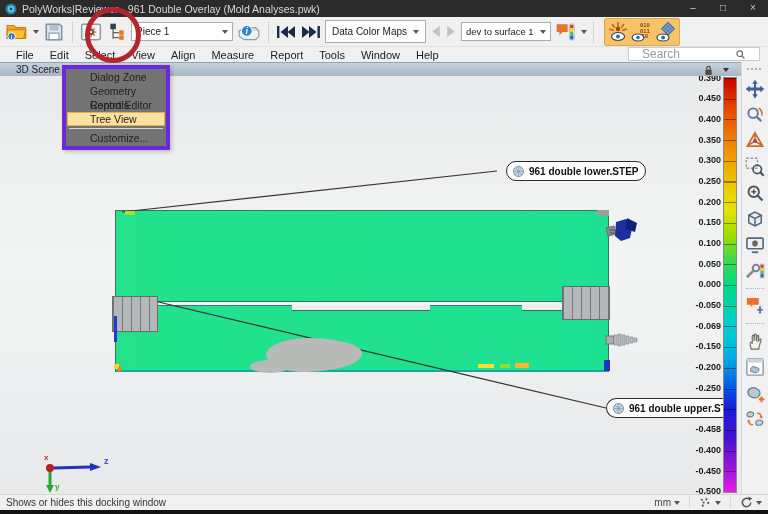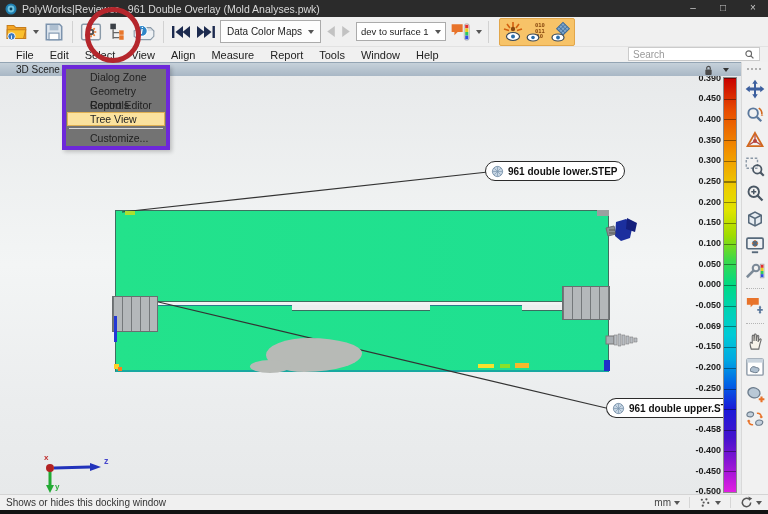--- a/index.html
+++ b/index.html
@@ -30,21 +30,21 @@
   .eye-group{background:var(--hl-orange);border:1px solid #e2a64a;border-radius:2px;display:flex;
              height:26px;align-items:center;gap:2px;padding:0 2px;margin-left:4px;}
   .eye-btn{width:22px;height:22px;}
   
   .menubar{position:absolute;left:0;top:47px;width:768px;height:15px;background:#f0f0f0;
            display:flex;align-items:center;font-size:11px;color:#222;box-sizing:border-box;}
   .menus{display:flex;padding-left:8px;}
   .menu-item{padding:0 8px;}
   .searchbox{position:absolute;right:8px;top:0;width:132px;height:14px;border:1px solid #cbcbcb;
              background:#fff;display:flex;align-items:center;justify-content:space-between;
-             padding:0 4px;font-size:10px;color:#999;box-sizing:border-box;}
+             padding:0 13px;font-size:12px;color:#999;box-sizing:border-box;}
   
   .scene-header{position:absolute;left:0;top:62px;width:741px;height:14px;
                 background:linear-gradient(#c6d1da,#a8b7c5);display:flex;align-items:center;
                 font-size:10px;color:#1c1c1c;padding-left:16px;box-sizing:border-box;
                 border-top:1px solid #93a4b3;}
   .lock{position:absolute;right:28px;top:2px;}
   .hdr-caret{position:absolute;right:12px;top:5px;border-top-color:#333;}
   
   .viewport{position:absolute;left:0;top:76px;width:741px;height:418px;overflow:hidden;
             background:linear-gradient(180deg,#e8eaeb,#f3f5f5 45%,#ebedee 78%,#e7e9ea);}
@@ -63,21 +63,21 @@
   #clamp-right{left:562px;top:210px;width:48px;height:34px;}
   .screw{position:absolute;z-index:4;}
   .blob{position:absolute;background:#b7bab6;z-index:3;}
   #blob-main{left:266px;top:262px;width:96px;height:34px;border-radius:45% 55% 60% 40% / 50% 45% 55% 50%;}
   #blob-tail{left:250px;top:284px;width:40px;height:13px;border-radius:50%;}
   .speck{position:absolute;z-index:4;}
   
   .ann{position:absolute;height:20px;background:#fff;border:1.3px solid #2b2b2b;border-radius:10px;
        display:flex;align-items:center;gap:4px;padding:0 7px 0 5px;font-size:10px;font-weight:bold;
        color:#111;box-sizing:border-box;white-space:nowrap;z-index:20;}
-  #ann-lower{left:485px;top:85px;}
+  #ann-lower{left:506px;top:85px;}
   #ann-upper{left:606px;top:322px;width:120px;overflow:hidden;border-radius:10px 0 0 10px;border-right:none;}
   
   .scale-labels{position:absolute;left:688px;top:2px;width:33px;height:414px;display:flex;
                 flex-direction:column;justify-content:space-between;z-index:6;}
   .tick-row{height:0;display:flex;justify-content:flex-end;align-items:center;}
   .tick-label{font-size:9px;font-weight:bold;color:#1a1a1a;line-height:9px;}
   #scale-bar{position:absolute;left:724px;top:2px;width:12px;height:414px;z-index:30;
              outline:1px solid #8a8a8a;}
   #scale-bar::after{content:"";position:absolute;inset:0;
       background-image:repeating-linear-gradient(to bottom,rgba(0,0,0,.4) 0 1px,transparent 1px 20.7px);}
@@ -171,20 +171,24 @@
   </div>
   <div class="tb-btn">
     <span>
         <svg width="20" height="22" viewBox="0 0 18 18">
           <rect x="3" y="1.5" width="5" height="5" fill="#3a3f46"></rect>
           <path d="M5.5 6.5 V15 M5.5 9.5 H11 M5.5 14 H11" stroke="#666" stroke-width="1.2" fill="none"></path>
           <rect x="11" y="7.5" width="4" height="4" fill="#e8762a"></rect>
           <rect x="11" y="12" width="4" height="4" fill="#e8762a"></rect>
         </svg>
       </span>
+  </div>
+  <div class="combo" id="piece-combo">
+    <span>Piece 1</span>
+    <span class="caret"></span>
   </div>
   <div class="tb-btn">
     <span>
         <svg width="24" height="20" viewBox="0 0 22 18">
           <path d="M2 8 l5 -3 h10 l3 3 -5 3 H5 Z" fill="#d8dee4" stroke="#8a9aa8"></path>
           <path d="M2 8 v5 l5 3 h10 l3 -3 v-5" fill="#eef1f4" stroke="#8a9aa8"></path>
           <circle cx="9" cy="8" r="5" fill="#2e86c8" stroke="#fff"></circle>
           <text x="9" y="10.8" font-size="8" fill="#fff" text-anchor="middle" font-weight="bold" font-style="italic">i</text>
         </svg>
       </span>

